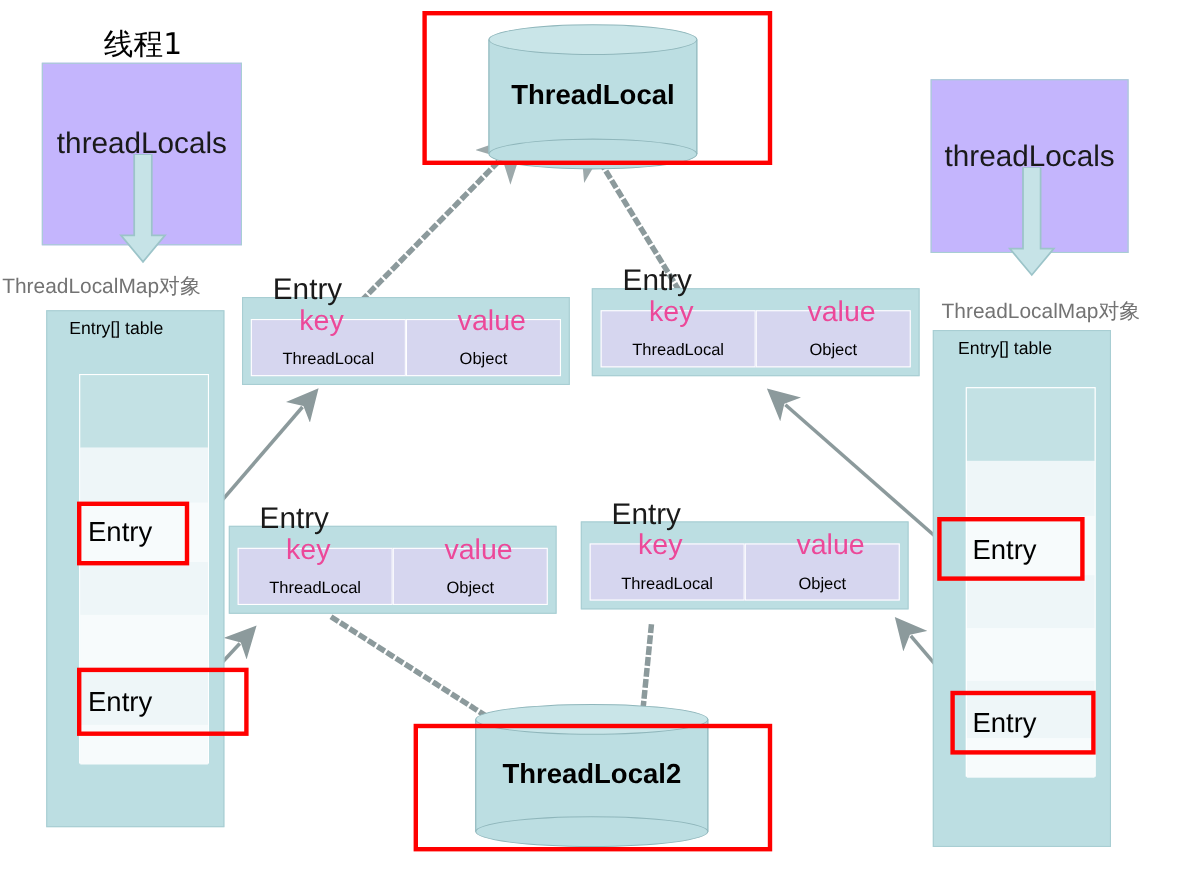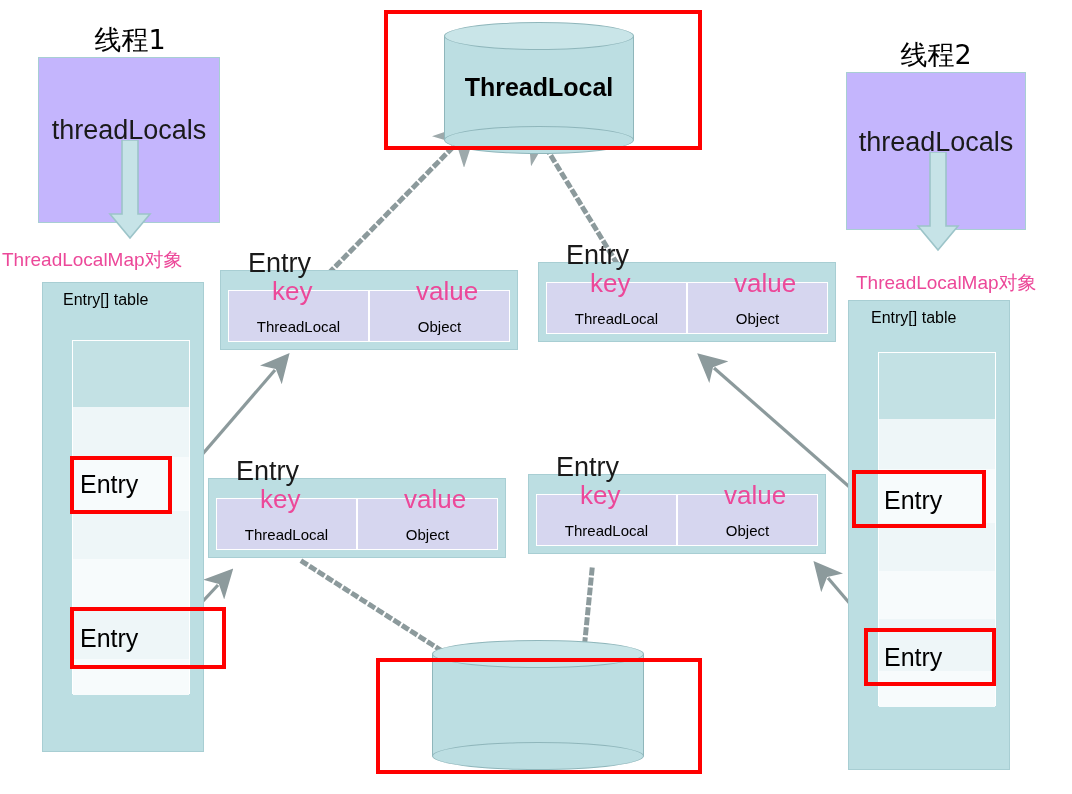--- a/index.html
+++ b/index.html
@@ -42,21 +42,21 @@
   }
 
   
   .block-arrow {
     position: absolute;
   }
 
   
   .map-caption {
     font-size: 19px;
-    color: #ec4899;
+    color: #737373;
     white-space: nowrap;
   }
 
   
   .table-box {
     background: #bcdee2;
     border: 1px solid #a8ced3;
     box-sizing: border-box;
   }
   .table-caption {
@@ -248,21 +248,20 @@
     <div class="table-band band-white" style="top:218px; height:48px;"></div>
     <div class="table-band band-pale" style="top:266px; height:52px;"></div>
     <div class="table-band band-white" style="top:318px; height:36px;"></div>
   </div>
   <div class="red-hl" style="left:70px; top:456px; width:102px; height:58px;"></div>
   <div class="abs slot-label" style="left:80px; top:470px;">Entry</div>
 
   <div class="red-hl" style="left:70px; top:607px; width:156px; height:62px;"></div>
   <div class="abs slot-label" style="left:80px; top:624px;">Entry</div>
 
-  <div class="abs thread-title" style="left:846px; top:37px; width:180px;">线程2</div>
 
   <div class="abs tl-box" style="left:846px; top:72px; width:180px; height:158px;">
     <div class="tl-box-label" style="top:54px;">threadLocals</div>
   </div>
 
   <svg class="block-arrow" style="left:916px; top:152px;" width="44" height="100" viewBox="0 0 44 100">
     <polygon points="14,0 30,0 30,74 42,74 22,98 2,74 14,74" fill="#c6e3e7" stroke="#9cc4c9" stroke-width="1.6"></polygon>
   </svg>
 
   <div class="abs map-caption" style="left:856px; top:270px;">ThreadLocalMap对象</div>
@@ -350,16 +349,17 @@
     <div class="cyl-bottom"></div>
     <div class="cyl-top"></div>
     <div class="cyl-label">ThreadLocal</div>
   </div>
   <div class="red-hl" style="left:384px; top:10px; width:318px; height:140px;"></div>
 
   <div class="cyl" style="left:432px; top:640px; width:212px; height:130px;">
     <div class="cyl-body"></div>
     <div class="cyl-bottom"></div>
     <div class="cyl-top"></div>
+    <div class="cyl-label">ThreadLocal2</div>
   </div>
   <div class="red-hl" style="left:376px; top:658px; width:326px; height:116px;"></div>
 
 </div>
 
 </body></html>

